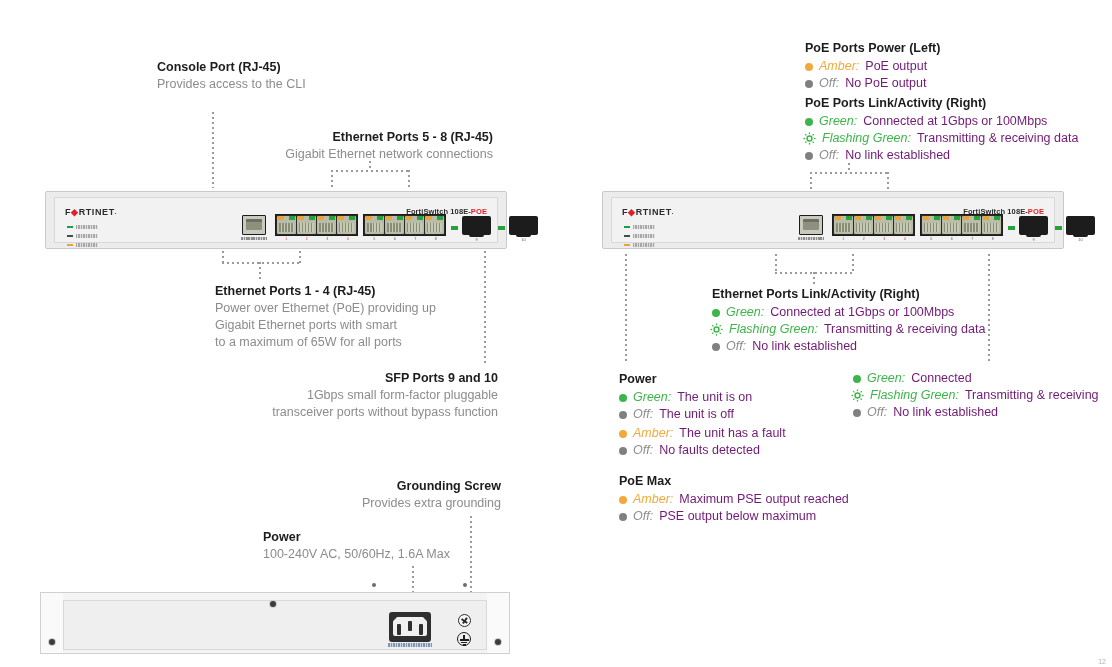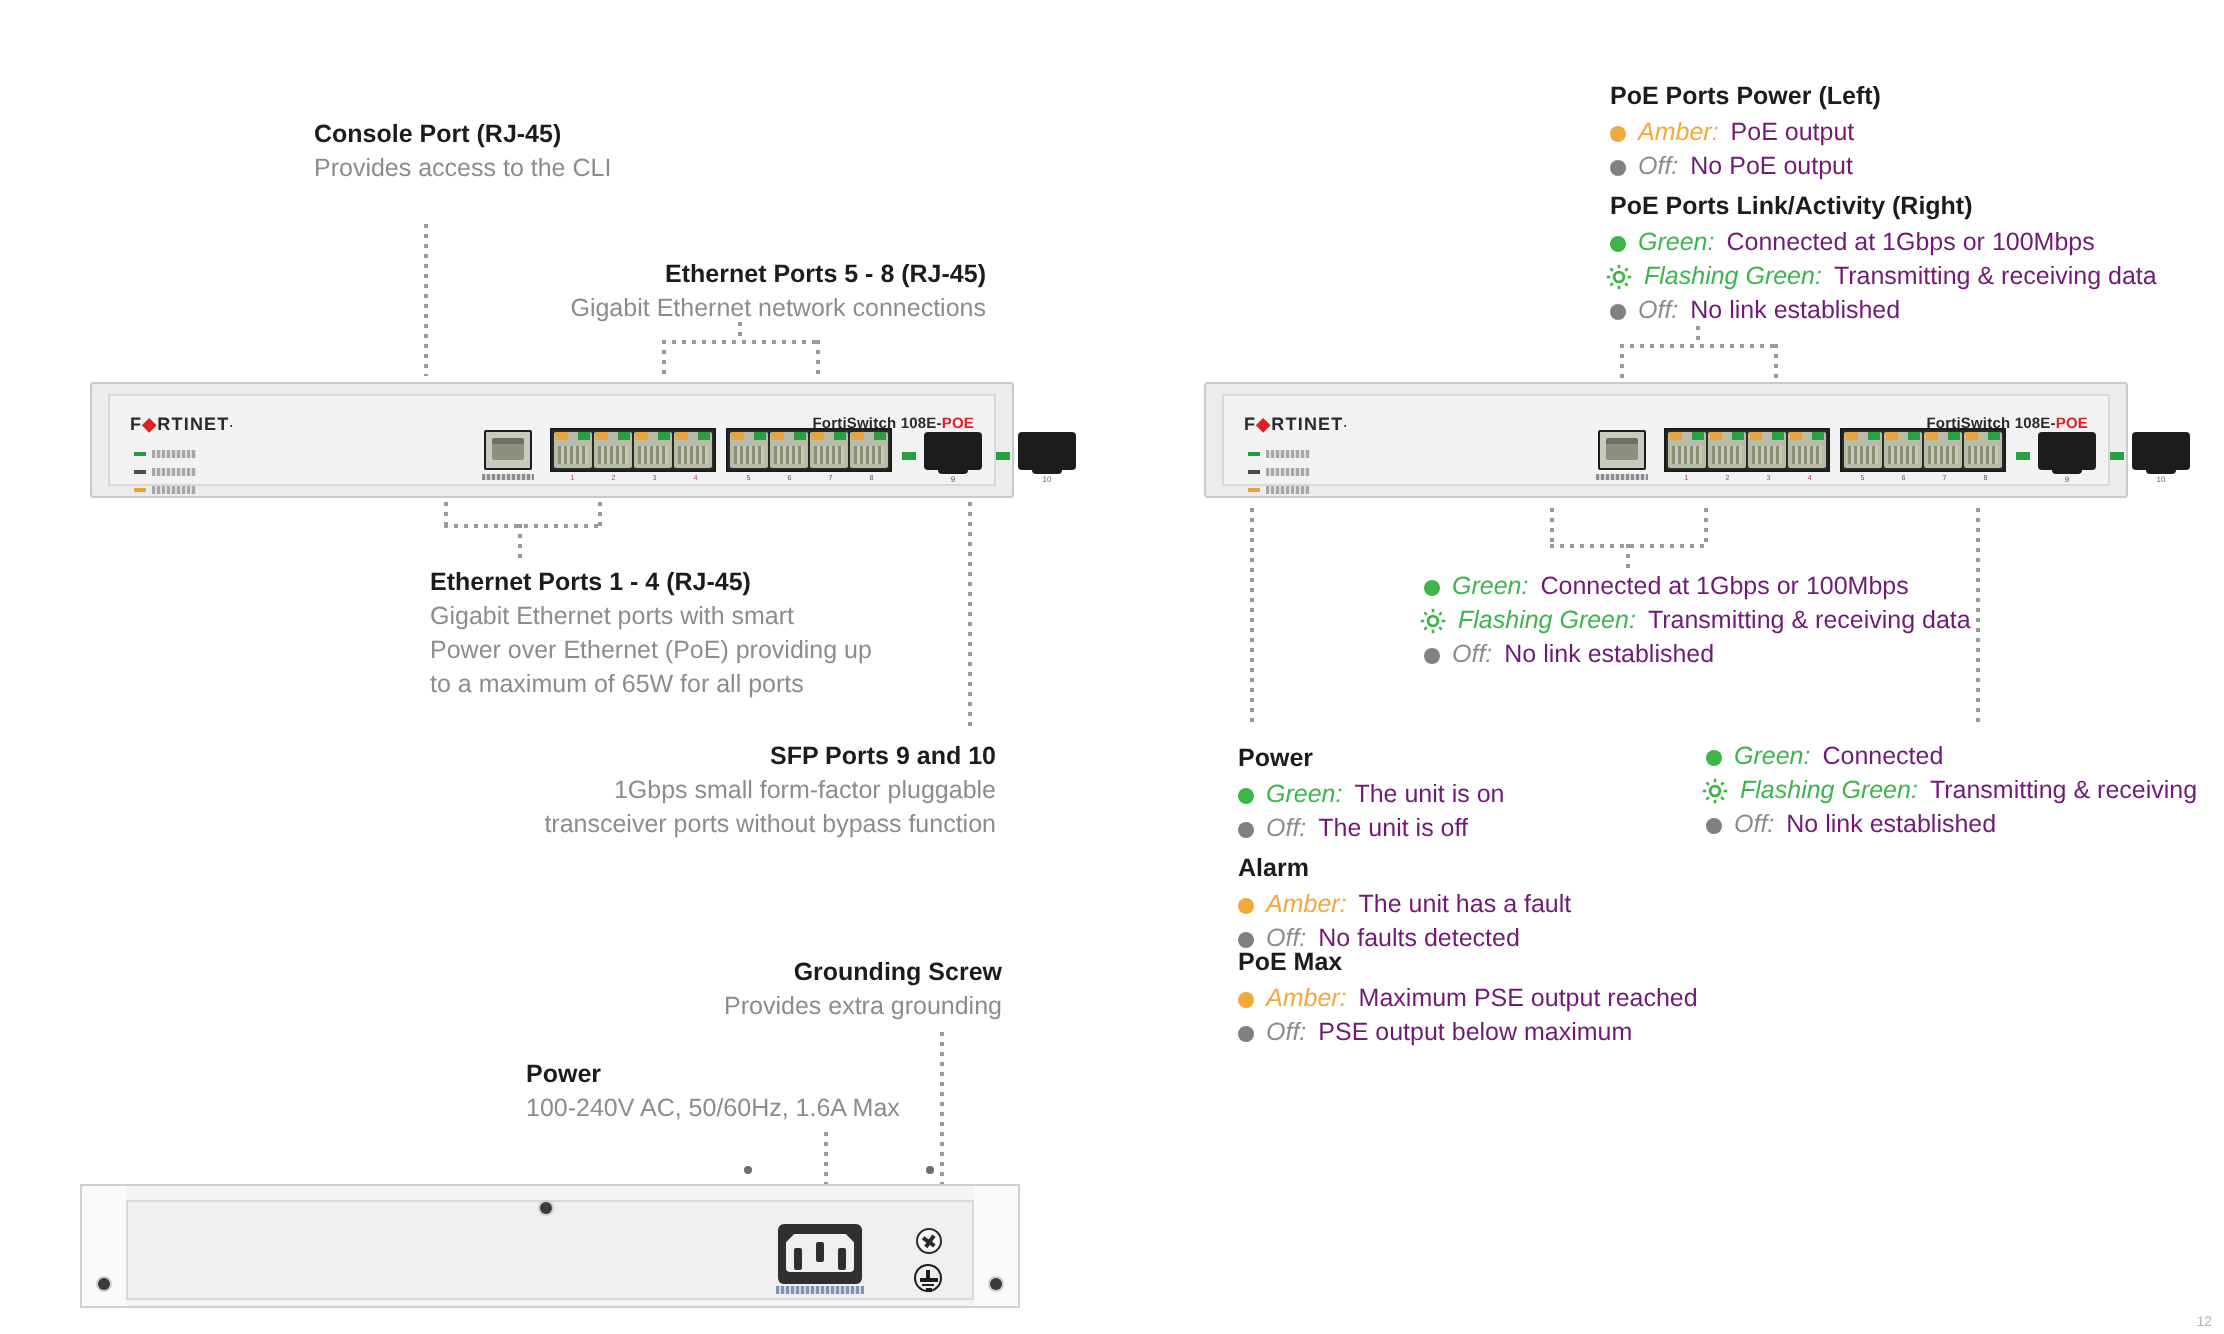--- a/index.html
+++ b/index.html
@@ -225,22 +225,22 @@
     <div class="c-line">Provides access to the CLI</div>
   </div>
 
   <div class="callout c-right" style="left:178px; top:129px; width:315px;">
     <div class="c-title">Ethernet Ports 5 - 8 (RJ-45)</div>
     <div class="c-line">Gigabit Ethernet network connections</div>
   </div>
 
   <div class="callout" style="left:215px; top:283px;">
     <div class="c-title">Ethernet Ports 1 - 4 (RJ-45)</div>
+    <div class="c-line">Power over Ethernet (PoE) providing up</div>
     <div class="c-line">Gigabit Ethernet ports with smart</div>
-    <div class="c-line">Power over Ethernet (PoE) providing up</div>
     <div class="c-line">to a maximum of 65W for all ports</div>
   </div>
 
   <div class="callout c-right" style="left:178px; top:370px; width:320px;">
     <div class="c-title">SFP Ports 9 and 10</div>
     <div class="c-line">1Gbps small form-factor pluggable</div>
     <div class="c-line">transceiver ports without bypass function</div>
   </div>
 
   <div class="callout c-right" style="left:198px; top:478px; width:303px;">
@@ -565,20 +565,21 @@
 
   <div class="lead-h" style="left:775px; top:272px; width:78px;"></div>
   <div class="lead-v" style="left:813px; top:272px; height:14px;"></div>
   <div class="lead-v" style="left:775px; top:254px; height:19px;"></div>
   <div class="lead-v" style="left:852px; top:254px; height:19px;"></div>
 
   <div class="lead-v" style="left:625px; top:254px; height:108px;"></div>
   <div class="lead-v" style="left:988px; top:254px; height:108px;"></div>
 
   <div class="legend" style="left:712px; top:285px;">
+    <div class="legend-title">Ethernet Ports Link/Activity (Right)</div>
     <div class="legend-row">
       <span class="dot green"></span>
       <span class="key k-green">Green:</span>
       <span class="desc">Connected at 1Gbps or 100Mbps</span>
     </div>
     <div class="legend-row">
       <svg class="flash-ico" viewBox="0 0 16 16">
         <circle cx="8" cy="8" r="3" fill="none" stroke="#3db54a" stroke-width="1.8"></circle>
         <g stroke="#3db54a" stroke-width="1.6" stroke-linecap="butt">
           <line x1="8" y1="0.5" x2="8" y2="2.6"></line>
@@ -609,21 +610,20 @@
       <span class="desc">The unit is on</span>
     </div>
     <div class="legend-row">
       <span class="dot off"></span>
       <span class="key k-off">Off:</span>
       <span class="desc">The unit is off</span>
     </div>
   </div>
 
   <div class="legend" style="left:619px; top:425px;">
-    <div class="legend-title">Alarm</div>
     <div class="legend-row">
       <span class="dot amber"></span>
       <span class="key k-amber">Amber:</span>
       <span class="desc">The unit has a fault</span>
     </div>
     <div class="legend-row">
       <span class="dot off"></span>
       <span class="key k-off">Off:</span>
       <span class="desc">No faults detected</span>
     </div>

